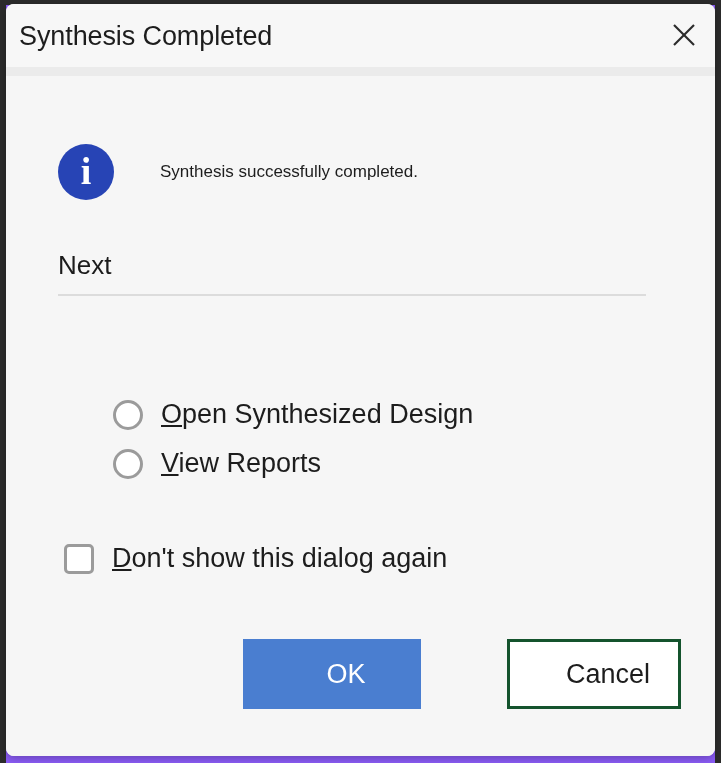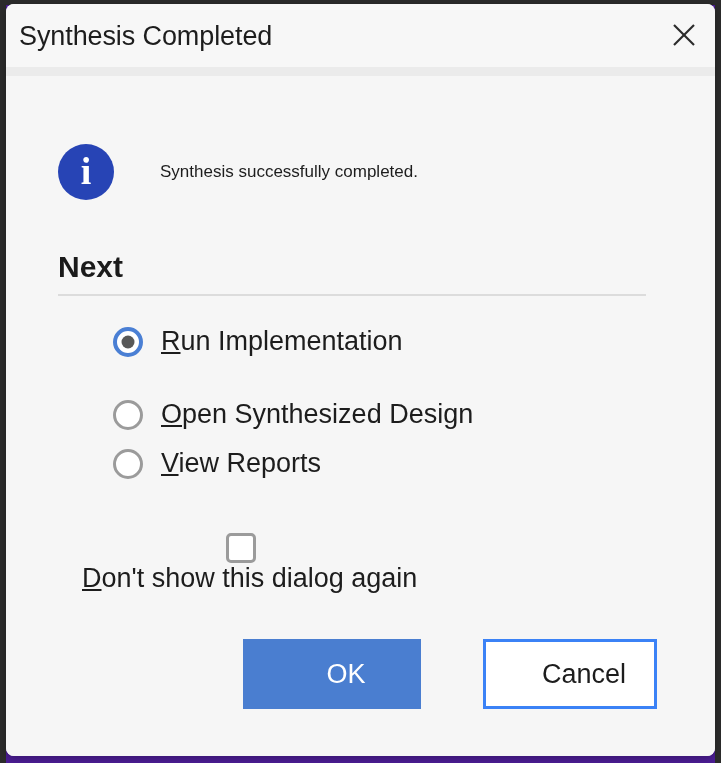--- a/index.html
+++ b/index.html
@@ -12,21 +12,21 @@
     overflow: hidden;
     background: #2f7d32;
     font-family: "Liberation Sans", sans-serif;
   }
 
   
   #screen {
     position: relative;
     width: 721px;
     height: 763px;
-    background: #4c1d95;
+    background: #8b5cf6;
   }
   .backdrop-strip {
     position: absolute;
     background: #2c2c2c;
   }
   .strip-left   { left: 0;   top: 0; width: 6px;  height: 763px; }
   .strip-top    { left: 0;   top: 0; width: 721px; height: 5px; }
   .strip-right  { right: 0;  top: 0; width: 6px;  height: 763px; }
 
   
@@ -122,22 +122,22 @@
     font-size: 17px;
     color: #1d1d1d;
     white-space: nowrap;
   }
 
   
   #next-heading {
     position: absolute;
     left: 52px;
     top: 174px;
-    font-size: 30px;
-    font-weight: bold;
+    font-size: 26px;
+    font-weight: normal;
     color: #1b1b1b;
   }
   #next-divider {
     position: absolute;
     left: 52px;
     top: 218px;
     width: 588px;
     height: 2px;
     background: #dcdcdc;
   }
@@ -185,26 +185,25 @@
     margin-left: 18px;
     font-size: 27px;
     color: #1d1d1d;
   }
   .mnemonic { text-decoration: underline; }
 
   
   #checkbox-row {
     position: absolute;
     left: 58px;
-    top: 457px;
+    top: 467px;
     display: flex;
     align-items: center;
     cursor: pointer;
     white-space: nowrap;
-    flex-direction: column;
   }
   #dont-show-checkbox {
     width: 30px;
     height: 30px;
     border: 3px solid #9b9b9b;
     border-radius: 5px;
     background: #ffffff;
     box-sizing: border-box;
     flex: 0 0 auto;
   }
@@ -228,25 +227,25 @@
   }
   #ok-button {
     left: 237px;
     top: 563px;
     width: 178px;
     background: #4a7ed0;
     border: 1px solid #4a7ed0;
     color: #ffffff;
   }
   #cancel-button {
-    left: 477px;
+    left: 501px;
     top: 563px;
     width: 174px;
     background: #ffffff;
-    border: 3px solid #3b82f6;
+    border: 3px solid #14532d;
     color: #1d1d1d;
   }
 
   
   #watermark {
     position: absolute;
     right: 14px;
     bottom: 6px;
     font-size: 15px;
     color: #b4b4b4;
@@ -283,24 +282,20 @@
       <div id="message-row">
         <div id="info-icon">
           <span class="glyph">i</span>
         </div>
         <div id="message-text">Synthesis successfully completed.</div>
       </div>
 
       <div id="next-heading">Next</div>
       <div id="next-divider"></div>
 
-      <div class="option-row" id="option-run">
-        <span class="radio checked"></span>
-        <span class="option-label"><span class="mnemonic">R</span><span>un Implementation</span></span>
-      </div>
 
       <div class="option-row" id="option-open">
         <span class="radio unchecked"></span>
         <span class="option-label"><span class="mnemonic">O</span><span>pen Synthesized Design</span></span>
       </div>
 
       <div class="option-row" id="option-view">
         <span class="radio unchecked"></span>
         <span class="option-label"><span class="mnemonic">V</span><span>iew Reports</span></span>
       </div>

